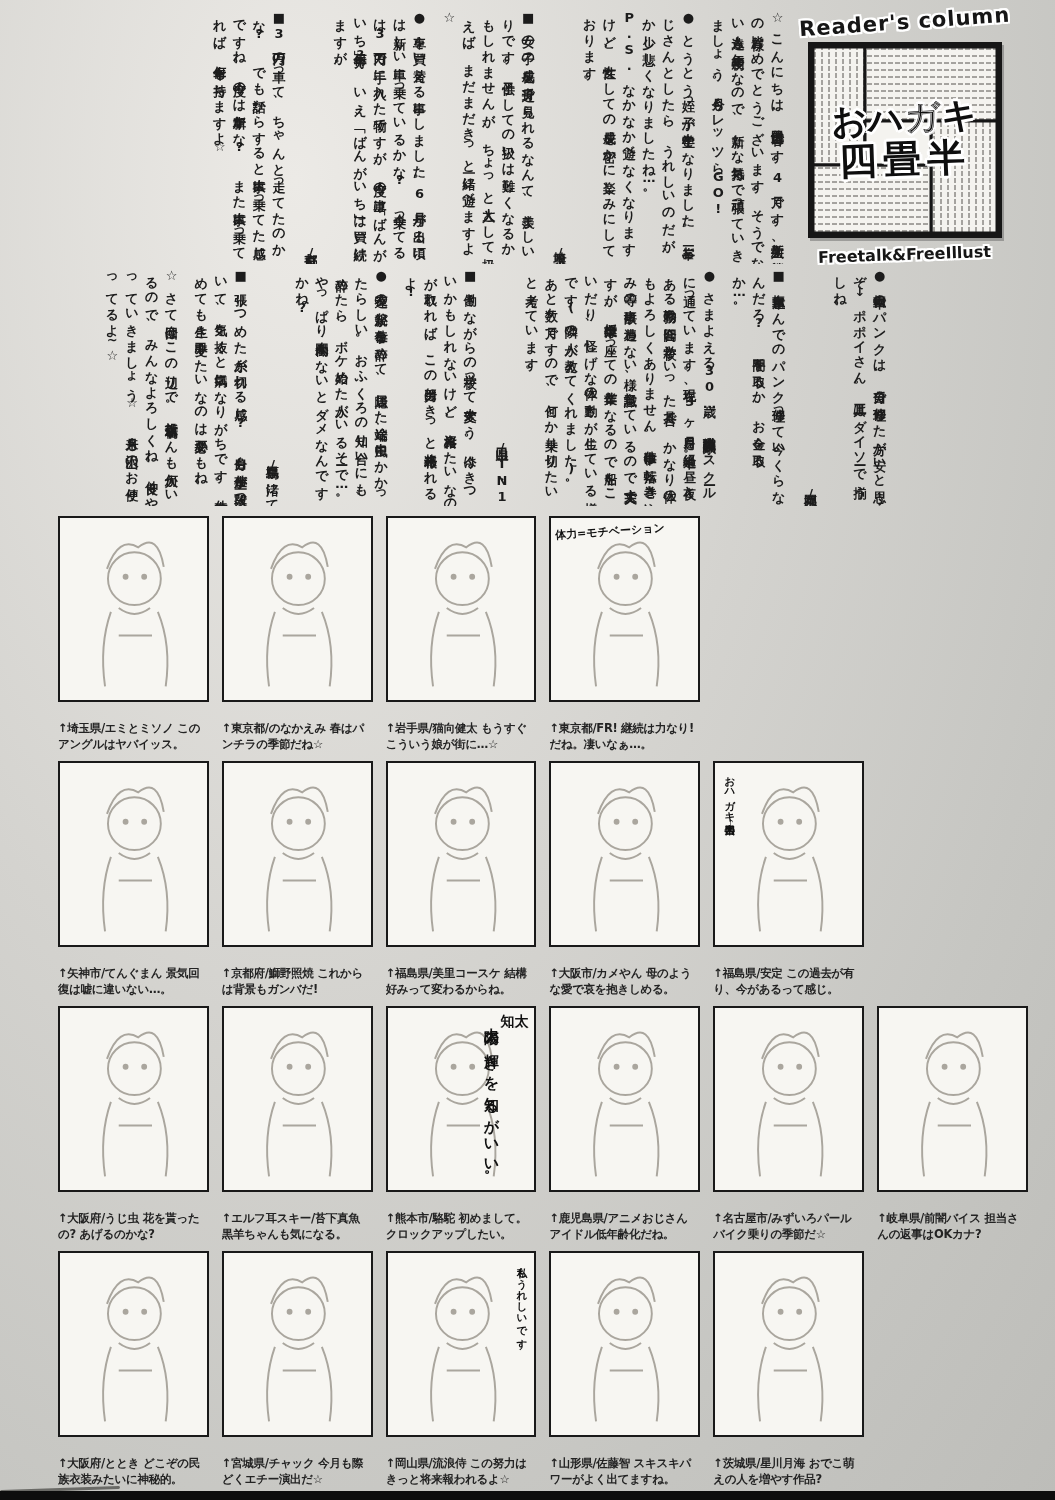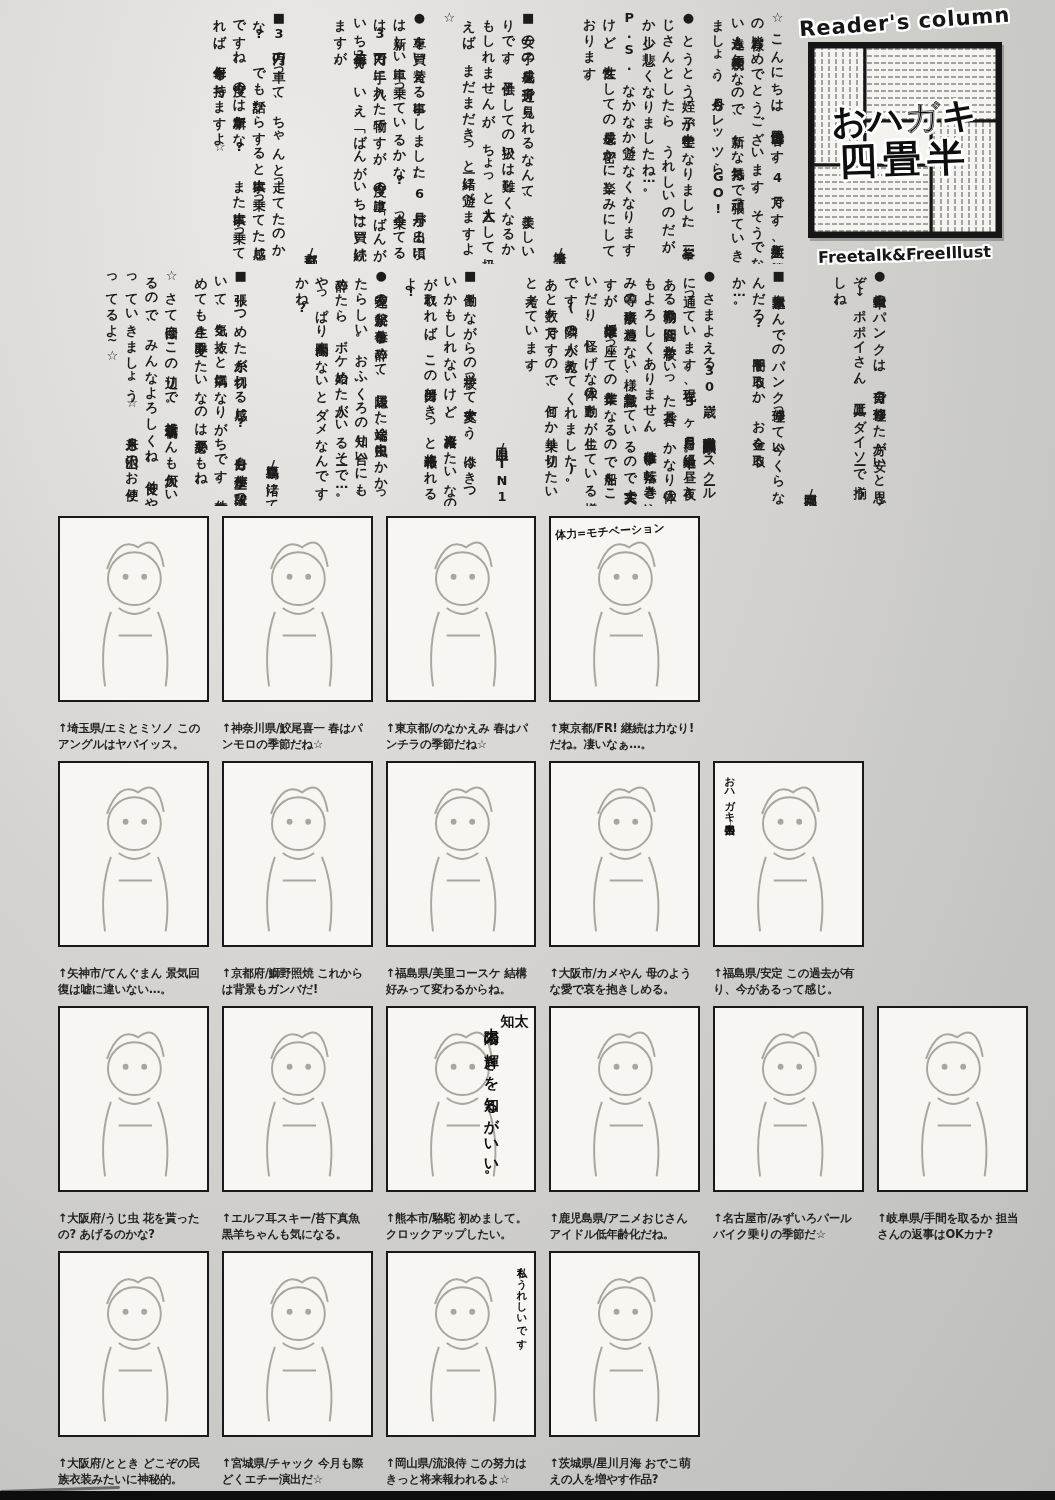--- a/index.html
+++ b/index.html
@@ -153,29 +153,29 @@
             </svg>
           </div>
         <div class="caption">↑埼玉県/エミとミソノ このアングルはヤバイッス。</div>
       </div>
       <div class="cell">
         <div class="panel">
             <svg class="sk" viewBox="0 0 150 186">
               <use href="#sk-art"></use>
             </svg>
           </div>
-        <div class="caption">↑神奈川県/鮫尾喜一 春はパンモロの季節だね☆</div>
-      </div>
-      <div class="cell">
-        <div class="panel">
-            <svg class="sk" viewBox="0 0 150 186">
-              <use href="#sk-art"></use>
-            </svg>
-          </div>
         <div class="caption">↑東京都/のなかえみ 春はパンチラの季節だね☆</div>
+      </div>
+      <div class="cell">
+        <div class="panel">
+            <svg class="sk" viewBox="0 0 150 186">
+              <use href="#sk-art"></use>
+            </svg>
+          </div>
+        <div class="caption">↑岩手県/猫向健太 もうすぐこういう娘が街に…☆</div>
       </div>
       <div class="cell">
         <div class="panel">
           <svg class="sk" viewBox="0 0 150 186">
               <use href="#sk-art"></use>
             </svg>
           <div class="note-tl">体力=モチベーション</div>
         </div>
         <div class="caption">↑東京都/FR! 継続は力なり! だね。凄いなぁ…。</div>
       </div>
@@ -267,21 +267,21 @@
             </svg>
           </div>
         <div class="caption">↑名古屋市/みずいろパール バイク乗りの季節だ☆</div>
       </div>
       <div class="cell">
         <div class="panel">
             <svg class="sk" viewBox="0 0 150 186">
               <use href="#sk-art"></use>
             </svg>
           </div>
-        <div class="caption">↑岐阜県/手間を取るか 担当さんの返事はOKカナ?</div>
+        <div class="caption">↑岐阜県/前闇バイス 担当さんの返事はOKカナ?</div>
       </div>
     </div>
 
     <div class="g-row">
       <div class="cell">
         <div class="panel">
             <svg class="sk" viewBox="0 0 150 186">
               <use href="#sk-art"></use>
             </svg>
           </div>
@@ -296,20 +296,28 @@
         <div class="caption">↑宮城県/チャック 今月も際どくエチー演出だ☆</div>
       </div>
       <div class="cell">
         <div class="panel">
           <svg class="sk" viewBox="0 0 150 186">
               <use href="#sk-art"></use>
             </svg>
           <div class="note-v right">私もうれしいです</div>
         </div>
         <div class="caption">↑岡山県/流浪侍 この努力はきっと将来報われるよ☆</div>
+      </div>
+      <div class="cell">
+        <div class="panel">
+            <svg class="sk" viewBox="0 0 150 186">
+              <use href="#sk-art"></use>
+            </svg>
+          </div>
+        <div class="caption">↑山形県/佐藤智 スキスキパワーがよく出てますね。</div>
       </div>
       <div class="cell">
         <div class="panel">
             <svg class="sk" viewBox="0 0 150 186">
               <use href="#sk-art"></use>
             </svg>
           </div>
         <div class="caption">↑茨城県/星川月海 おでこ萌えの人を増やす作品?</div>
       </div>
     </div>

